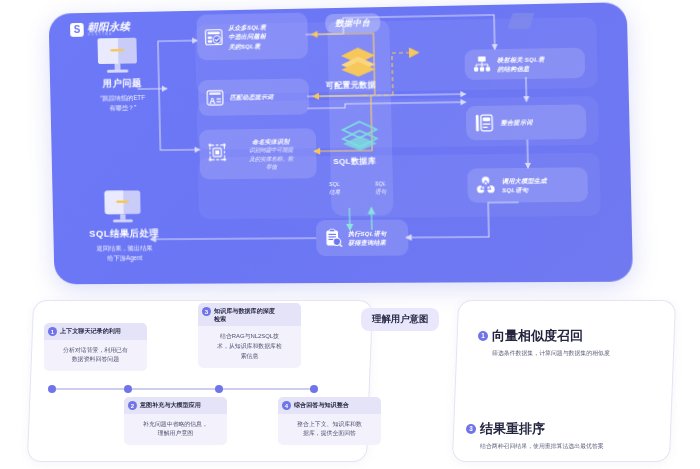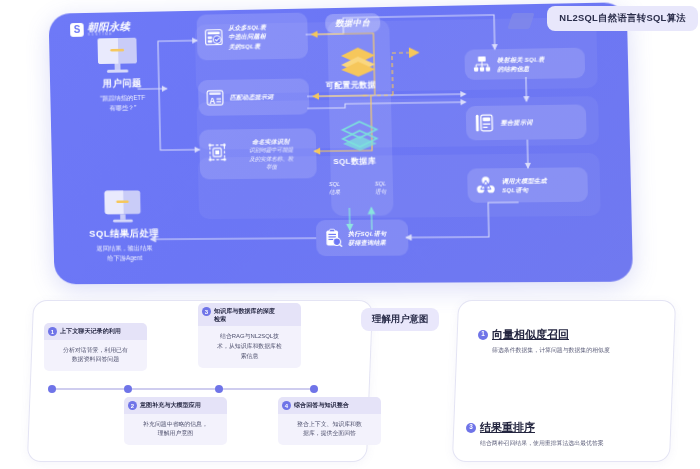--- a/index.html
+++ b/index.html
@@ -136,21 +136,21 @@
   }
 
   
   .rrow { position:absolute; width:196px; }
   .rrow-head { display:flex; align-items:center; gap:4px; }
   .rrow-num {
     flex:0 0 auto; width:10px; height:10px; border-radius:50%;
     background:#6F74E8; color:#fff; font-size:6.4px; font-weight:bold;
     display:flex; align-items:center; justify-content:center; line-height:1;
   }
-  .rrow-title { font-size:11px; font-weight:bold; color:#23253f;text-decoration:underline; }
+  .rrow-title { font-size:13px; font-weight:bold; color:#23253f; }
   .rrow-desc { font-size:5.9px; color:#5a5c78; margin-top:4px; margin-left:14px; line-height:1.5; }
 </style>
 </head>
 <body>
 
 <div id="root">
 
   <div class="panel">
     <div class="panel-inner">
 
@@ -360,21 +360,20 @@
           </svg>
         </span>
         <span class="ntxt" style="white-space:pre-line;">调用大模型生成
 SQL语句</span>
       </div>
 
     </div>
   </div>
 
   <div class="ribbon-tail"></div>
-  <div class="ribbon">NL2SQL自然语言转SQL算法</div>
 
   <div class="bcard left"></div>
   <div class="bcard-title" style="left:361px; top:308px;">理解用户意图</div>
 
   <div class="tl-line"></div>
   <div class="tl-dot" style="left:48px;"></div>
   <div class="tl-dot" style="left:124px;"></div>
   <div class="tl-dot" style="left:215px;"></div>
   <div class="tl-dot" style="left:310px;"></div>
 

